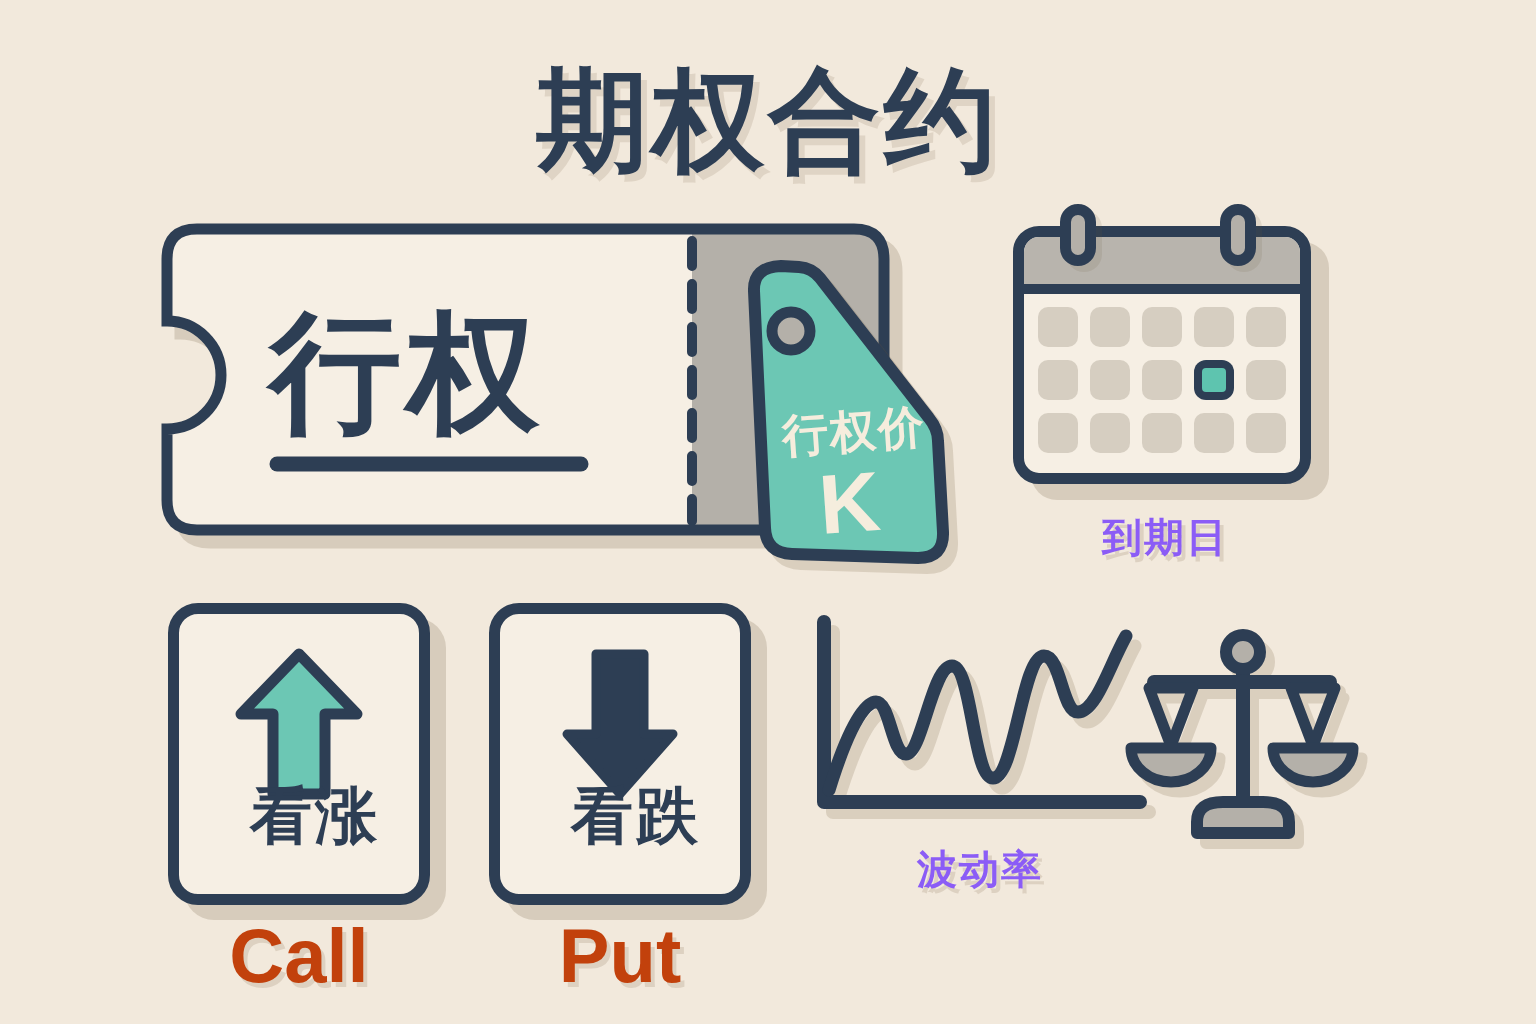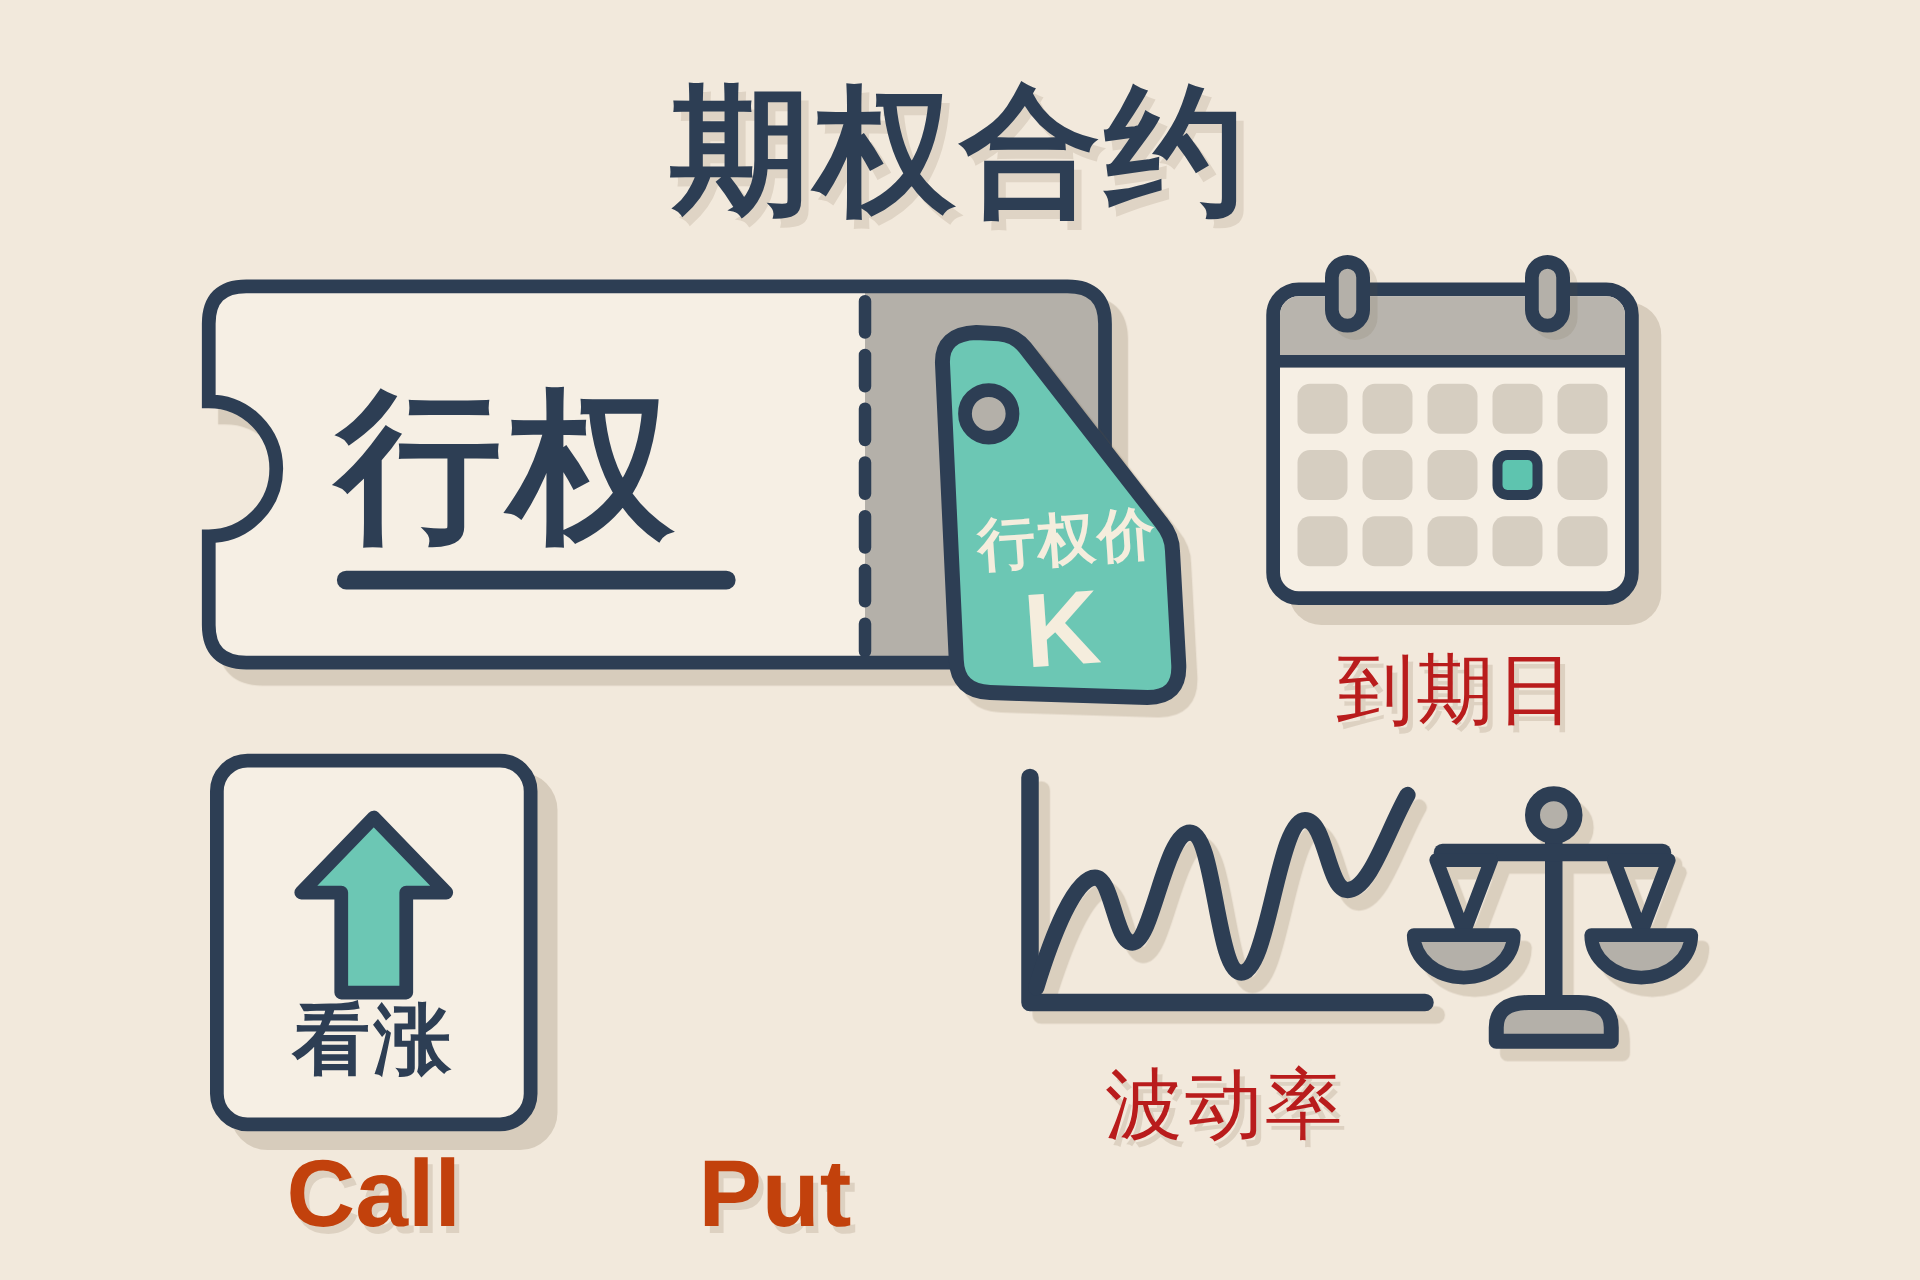--- a/index.html
+++ b/index.html
@@ -37,31 +37,31 @@
   .cal-cell.active{background:#2d3e54;border-radius:12px;}
   .cal-cell.active::after{
     content:"";position:absolute;inset:8px;background:#5ec4af;border-radius:4px;
   }
   .cal-ring{
     position:absolute;top:0;width:14px;height:40px;
     background:#b4b0a9;border:11px solid #2d3e54;border-radius:18px;
     box-shadow:6px 6px 0 rgba(110,88,58,0.12);
   }
   .label-big{
-    font-size:62px;font-weight:400;color:#b91c1c;text-align:center;
+    font-size:40px;font-weight:700;color:#8b5cf6;text-align:center;
     text-shadow:4px 5px 0 rgba(110,88,58,0.16);letter-spacing:2px;
   }
   .option-box{
     width:240px;height:280px;background:#f6efe4;
     border:11px solid #2d3e54;border-radius:30px;
     box-shadow:16px 15px 0 rgba(110,88,58,0.20);
   }
   .option-label{
-    position:absolute;left:0;bottom:20px;width:100%;text-align:center;
-    font-size:62px;font-weight:900;color:#2d3e54;letter-spacing:3px;
+    position:absolute;left:0;bottom:36px;width:100%;text-align:center;
+    font-size:62px;font-weight:900;color:#2d3e54;letter-spacing:3px;padding-left:16px;
   }
   .caption{
     font-size:76px;font-weight:800;color:#c2410c;text-align:center;
     text-shadow:4px 5px 0 rgba(110,88,58,0.16);
   }
 </style>
 </head>
 <body>
 
 <div class="stage">
@@ -117,20 +117,26 @@
   <div class="abs label-big" style="left:1015px;top:510px;width:300px;">到期日</div>
 
   <div class="abs option-box" style="left:168px;top:603px;">
     <svg class="abs" style="left:56px;top:34px;" width="128" height="152" viewBox="0 0 128 152">
       <path d="M 64,6 L 122,66 H 90 V 146 H 38 V 66 H 6 Z" fill="#6cc7b4" stroke="#2d3e54" stroke-width="11" stroke-linejoin="round"></path>
     </svg>
     <div class="option-label">看涨</div>
   </div>
   <div class="abs caption" style="left:168px;top:912px;width:262px;">Call</div>
 
+  <div class="abs option-box" style="left:489px;top:603px;">
+    <svg class="abs" style="left:61px;top:34px;" width="118" height="152" viewBox="0 0 118 152">
+      <path d="M 59,146 L 6,86 H 35 V 6 H 83 V 86 H 112 Z" fill="#2d3e54" stroke="#2d3e54" stroke-width="9" stroke-linejoin="round"></path>
+    </svg>
+    <div class="option-label">看跌</div>
+  </div>
   <div class="abs caption" style="left:489px;top:912px;width:262px;">Put</div>
 
   <svg class="abs shadowed-sm" style="left:795px;top:600px;" width="365" height="225" viewBox="795 600 365 225">
     <path d="M 824,622 L 824,802 L 1140,802" fill="none" stroke="#2d3e54" stroke-width="14" stroke-linecap="round" stroke-linejoin="round"></path>
     <path d="M 829,790
              C 842,748 860,702 876,702
              C 890,702 892,754 906,754
              C 922,754 932,666 952,666
              C 972,666 973,778 993,778
              C 1015,778 1022,656 1044,656

